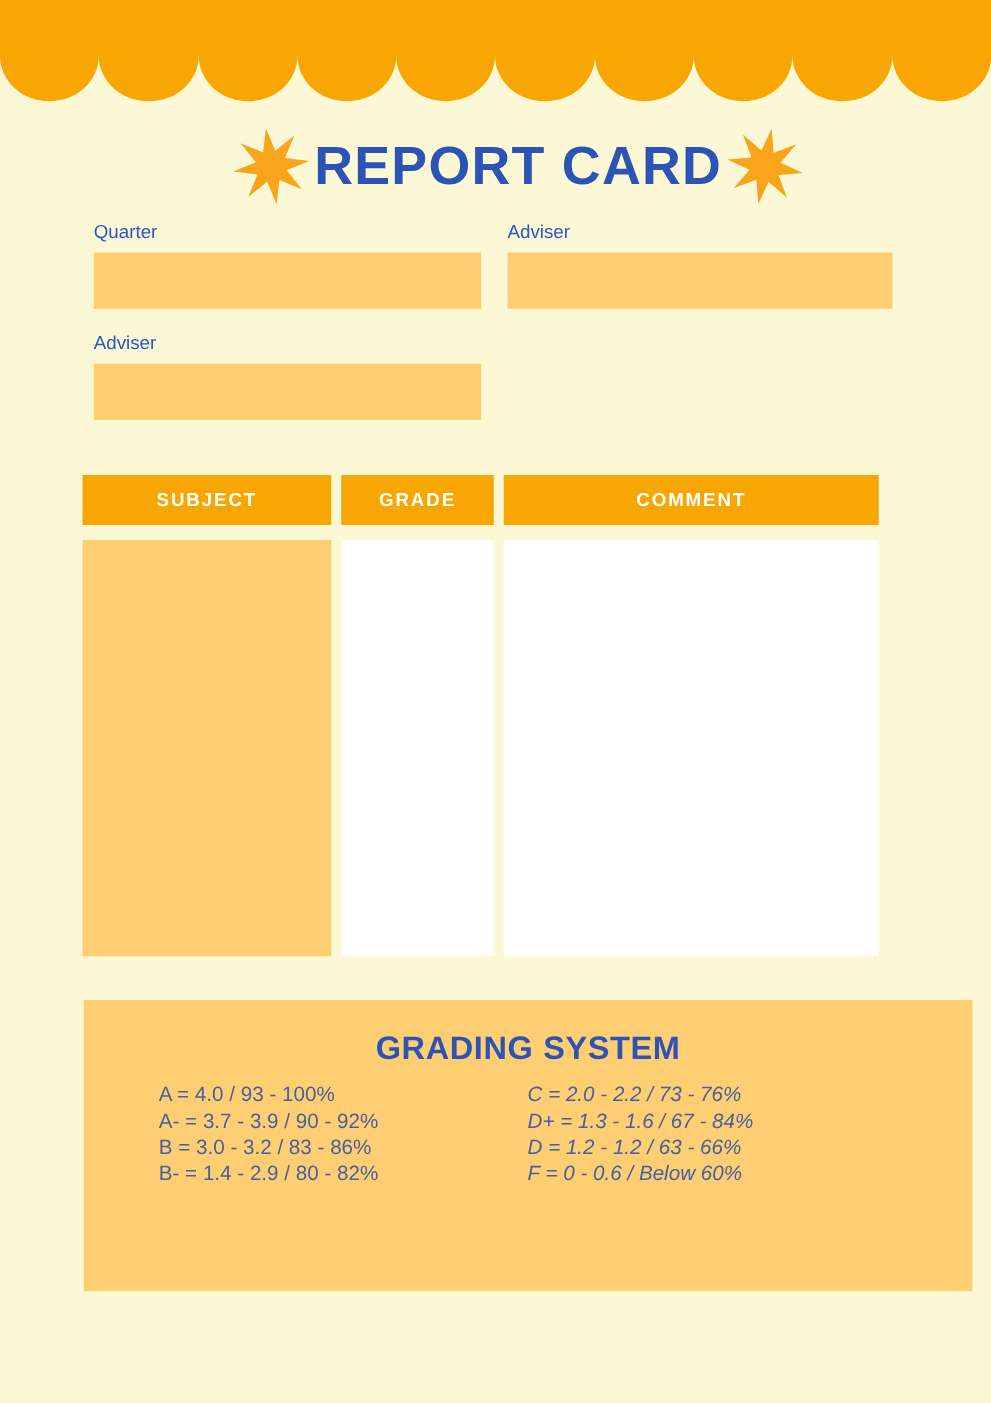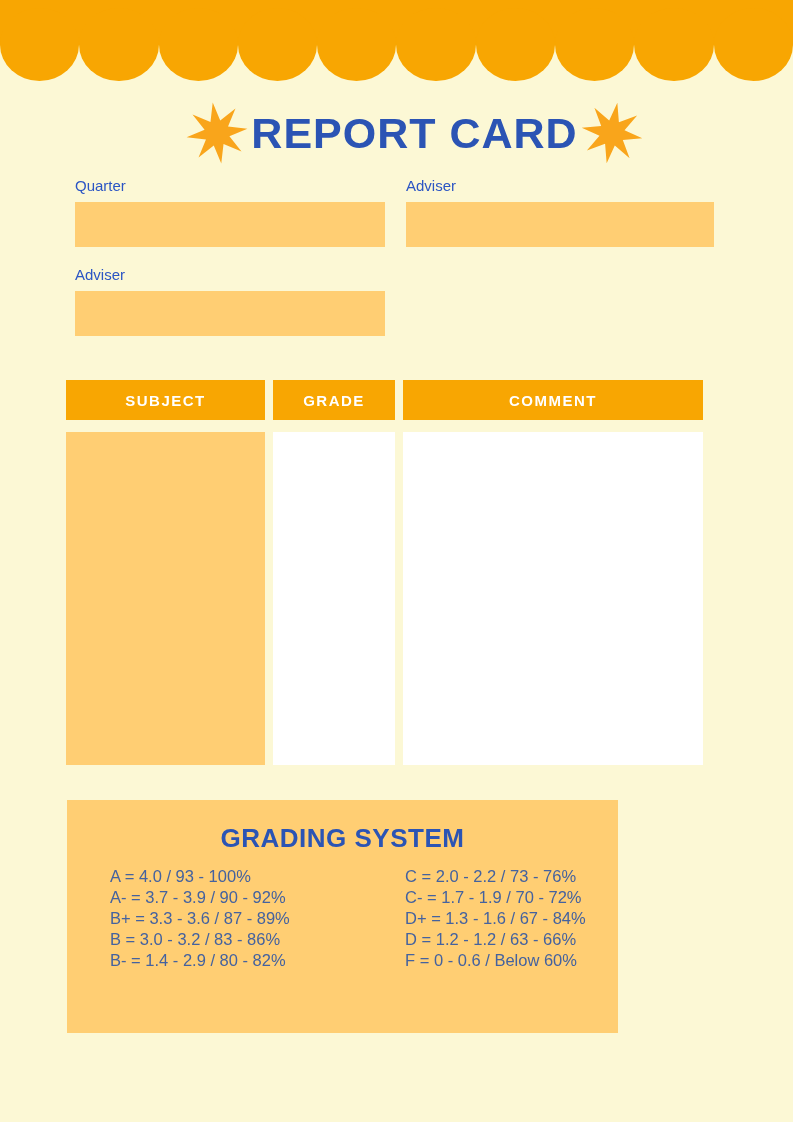--- a/index.html
+++ b/index.html
@@ -62,34 +62,34 @@
     font-weight:700;font-size:15px;letter-spacing:1.5px;
     display:flex;align-items:center;justify-content:center;
   }
   .tbody{margin-top:12px;}
   .body-col{height:333px;}
   .subject-col{background:var(--field-orange);}
   .white-col{background:#fff;}
 
   
   .grading-panel{
-    position:absolute;left:67px;top:800px;width:551px;height:233px;
+    position:absolute;left:67px;top:800px;width:711px;height:233px;
     background:var(--field-orange);
   }
   .grading-title{
     margin:23px 0 12px 0;text-align:center;
     font-size:26px;font-weight:800;letter-spacing:0.5px;color:var(--title-blue);
   }
-  .grading-cols{display:flex;}
+  .grading-cols{display:flex;margin-left:17px;}
   .grading-col{
     list-style:none;margin:0;padding:0;
     color:var(--grading-text-blue);font-size:16.5px;line-height:21px;font-weight:500;
   }
   .grading-col.gl-left{width:338px;padding-left:43px;}
-  .grading-col.gl-right{flex:1;}
+  .grading-col.gl-right{flex:1;font-style:italic;}
 </style>
 </head>
 <body>
 
 <div class="page">
 
   <div class="banner">
     <div class="banner-bar"></div>
     <div class="scallops">
       <div class="scallop"></div>
@@ -142,27 +142,25 @@
       <div class="body-col white-col"></div>
     </div>
   </div>
 
   <div class="grading-panel">
     <h2 class="grading-title">GRADING SYSTEM</h2>
     <div class="grading-cols">
       <ul class="grading-col gl-left">
         <li>A = 4.0 / 93 - 100%</li>
         <li>A- = 3.7 - 3.9 / 90 - 92%</li>
-        <li>B+ = 3.3 - 3.6 / 87 - 89%</li>
         <li>B = 3.0 - 3.2 / 83 - 86%</li>
         <li>B- = 1.4 - 2.9 / 80 - 82%</li>
       </ul>
       <ul class="grading-col gl-right">
         <li>C = 2.0 - 2.2 / 73 - 76%</li>
-        <li>C- = 1.7 - 1.9 / 70 - 72%</li>
         <li>D+ = 1.3 - 1.6 / 67 - 84%</li>
         <li>D = 1.2 - 1.2 / 63 - 66%</li>
         <li>F = 0 - 0.6 / Below 60%</li>
       </ul>
     </div>
   </div>
 
 </div>
 
 </body></html>

